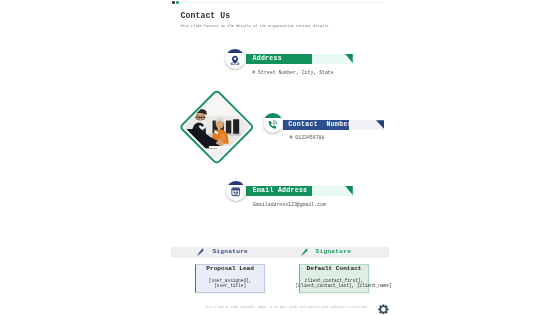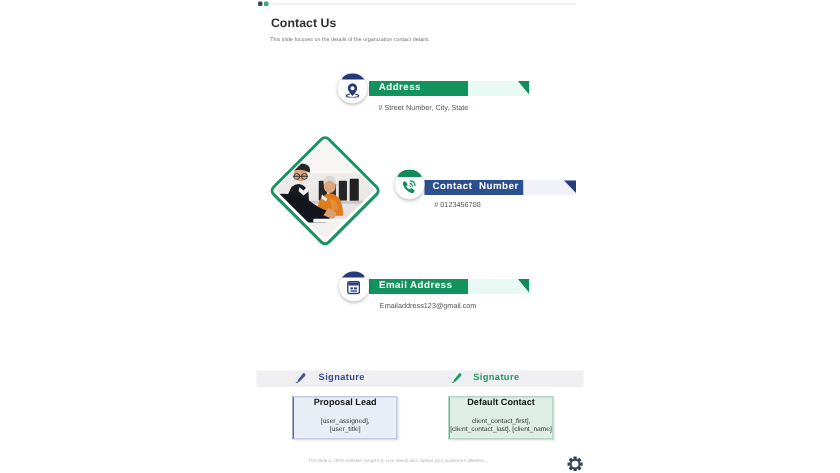--- a/index.html
+++ b/index.html
@@ -1,17 +1,17 @@
 <!DOCTYPE html>
 <html><head>
 <meta charset="utf-8">
 <style>
   html,body{margin:0;padding:0;}
   body{width:560px;height:315px;background:#ffffff;font-family:"Liberation Sans",sans-serif;overflow:hidden;-webkit-font-smoothing:antialiased;}
-  .page{will-change:transform;}
+  .page{will-change:transform;font-family:Liberation Mono, monospace;}
   .page{position:absolute;left:170px;top:0;width:223px;height:315px;background:#fff;}
 
   .topline{position:absolute;left:10px;top:1.8px;width:204px;height:1.1px;background:#eceef0;}
   .tb-sq{position:absolute;top:0.5px;width:3.2px;height:3.2px;border-radius:0.8px;}
   .tb-sq.a{left:1.6px;background:#3c484f;}
   .tb-sq.b{left:6.3px;background:#3aa878;}
 
   .title{position:absolute;left:10.6px;top:11.2px;font-size:8.2px;font-weight:bold;color:#2f2f2f;letter-spacing:0.05px;}
   .subtitle{position:absolute;left:10.1px;top:23.9px;font-size:3.55px;color:#6e7378;letter-spacing:0.02px;}
 

